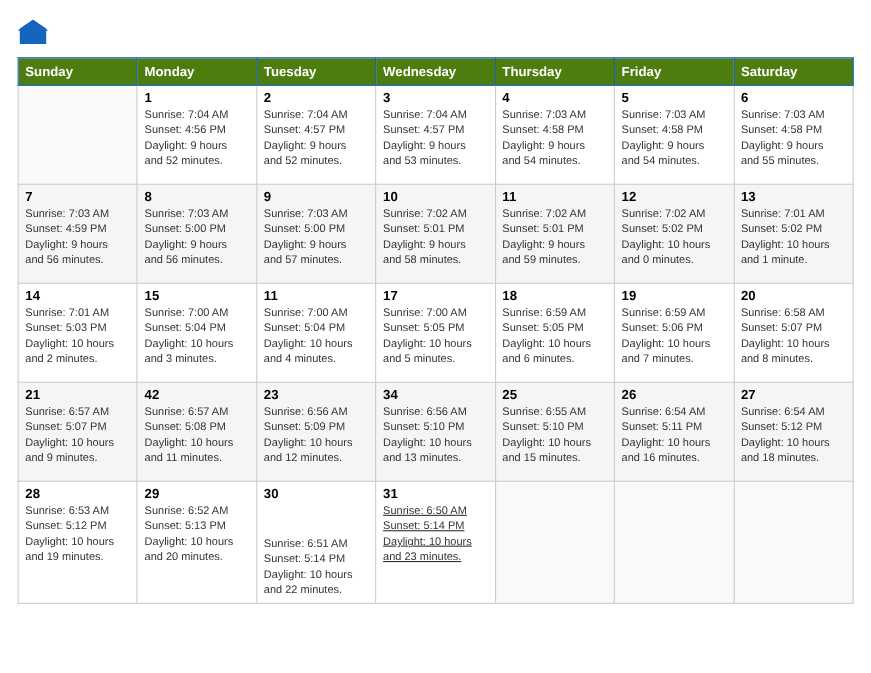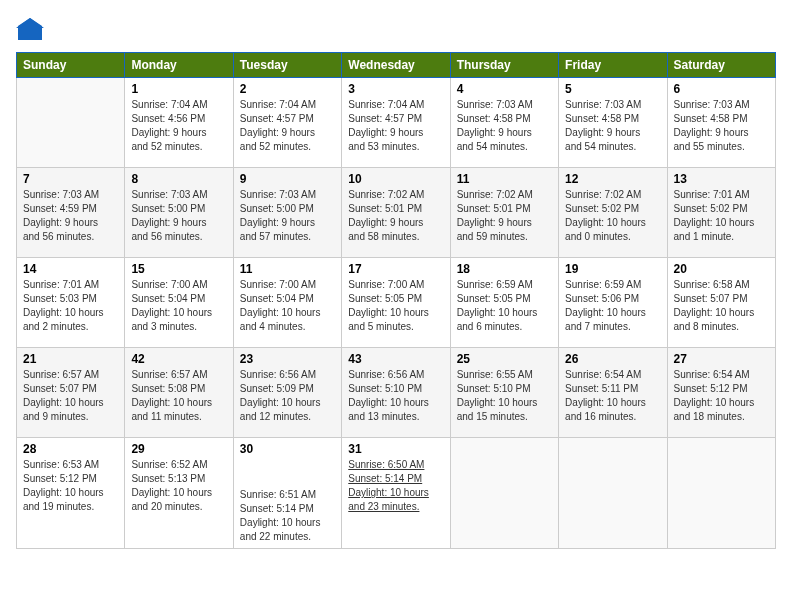--- a/index.html
+++ b/index.html
@@ -283,21 +283,21 @@
 and 11 minutes.</div>
         </td>
         <td>
           <div class="day-number">23</div>
           <div class="day-info" style="white-space: pre-line;">Sunrise: 6:56 AM
 Sunset: 5:09 PM
 Daylight: 10 hours
 and 12 minutes.</div>
         </td>
         <td>
-          <div class="day-number">43</div>
+          <div class="day-number">34</div>
           <div class="day-info" style="white-space: pre-line;">Sunrise: 6:56 AM
 Sunset: 5:10 PM
 Daylight: 10 hours
 and 13 minutes.</div>
         </td>
         <td>
           <div class="day-number">25</div>
           <div class="day-info" style="white-space: pre-line;">Sunrise: 6:55 AM
 Sunset: 5:10 PM
 Daylight: 10 hours

